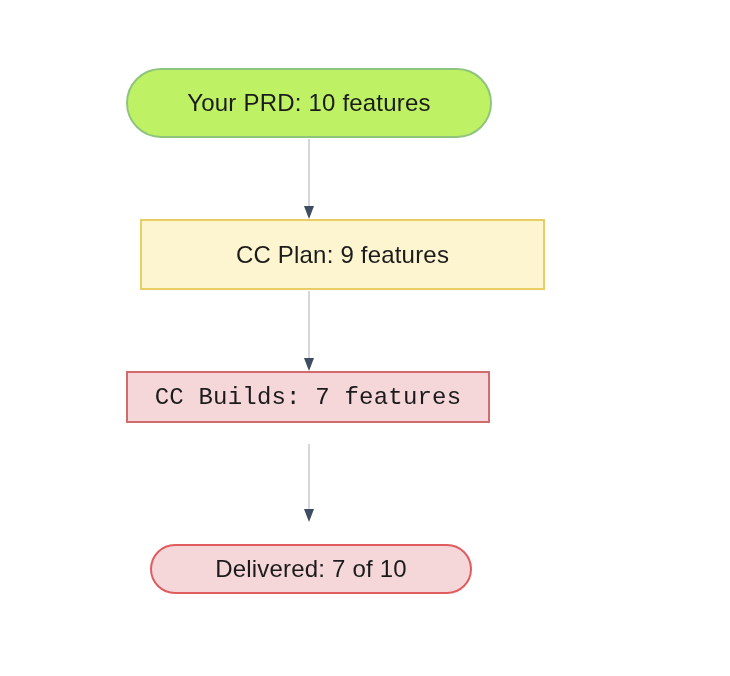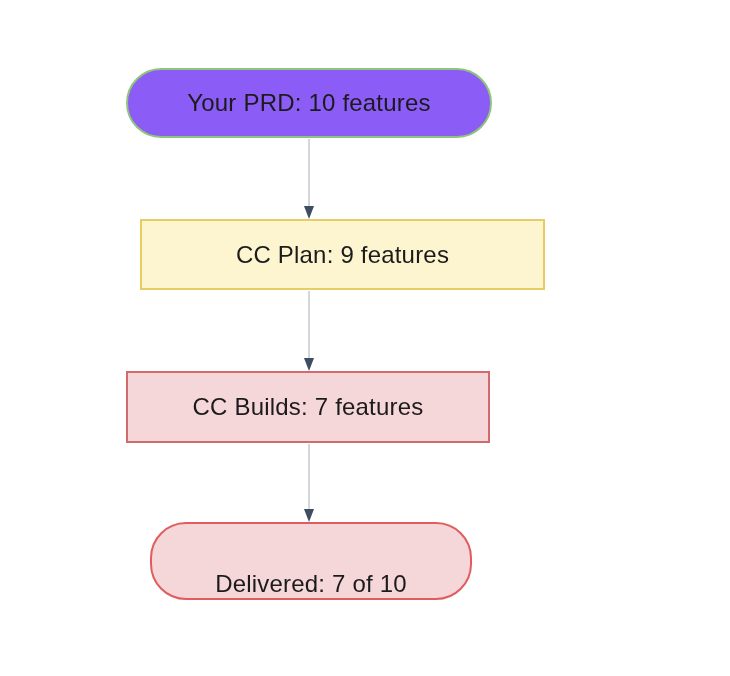--- a/index.html
+++ b/index.html
@@ -29,22 +29,22 @@
     font-weight: 500;
     color: #1b1b1b;
     letter-spacing: 0.2px;
     white-space: nowrap;
   }
   .stadium { border-radius: 36px; }
   .rect    { border-radius: 0; }
 
   .node-prd       { left: 126px; top:  68px; width: 366px; height: 70px; }
   .node-plan      { left: 140px; top: 219px; width: 405px; height: 71px; }
-  .node-builds    { left: 126px; top: 371px; width: 364px; height: 72px; }
-  .node-delivered { left: 150px; top: 522px; width: 322px; height: 78px; align-items: flex-end; }
+  .node-builds    { left: 126px; top: 371px; width: 364px; height: 52px; font-family: Liberation Mono, monospace; }
+  .node-delivered { left: 150px; top: 544px; width: 322px; height: 50px; }
 
   .arrow {
     position: absolute;
     width: 12px;
     display: flex;
     flex-direction: column;
     align-items: center;
   }
   .arrow-1 { left: 303px; top: 139px; height: 80px; }
   .arrow-2 { left: 303px; top: 291px; height: 80px; }
@@ -61,21 +61,21 @@
     border-left: 5px solid transparent;
     border-right: 5px solid transparent;
     border-top: 13px solid #3e4d62;
   }
 </style>
 </head>
 <body>
 
 <div class="canvas">
 
-  <div class="node stadium node-prd" style="background-color: #8b5cf6; border-color: rgb(143, 196, 125);">
+  <div class="node stadium node-prd" style="background-color: #bef264; border-color: rgb(143, 196, 125);">
     <span class="label">Your PRD: 10 features</span>
   </div>
 
   <div class="arrow arrow-1">
     <div class="line" style="background-color: rgb(211, 215, 219);"></div>
     <div class="head" style="border-top-color: rgb(62, 77, 98);"></div>
   </div>
 
   <div class="node rect node-plan" style="background-color: rgb(253, 244, 208); border-color: rgb(231, 205, 99);">
     <span class="label">CC Plan: 9 features</span>

